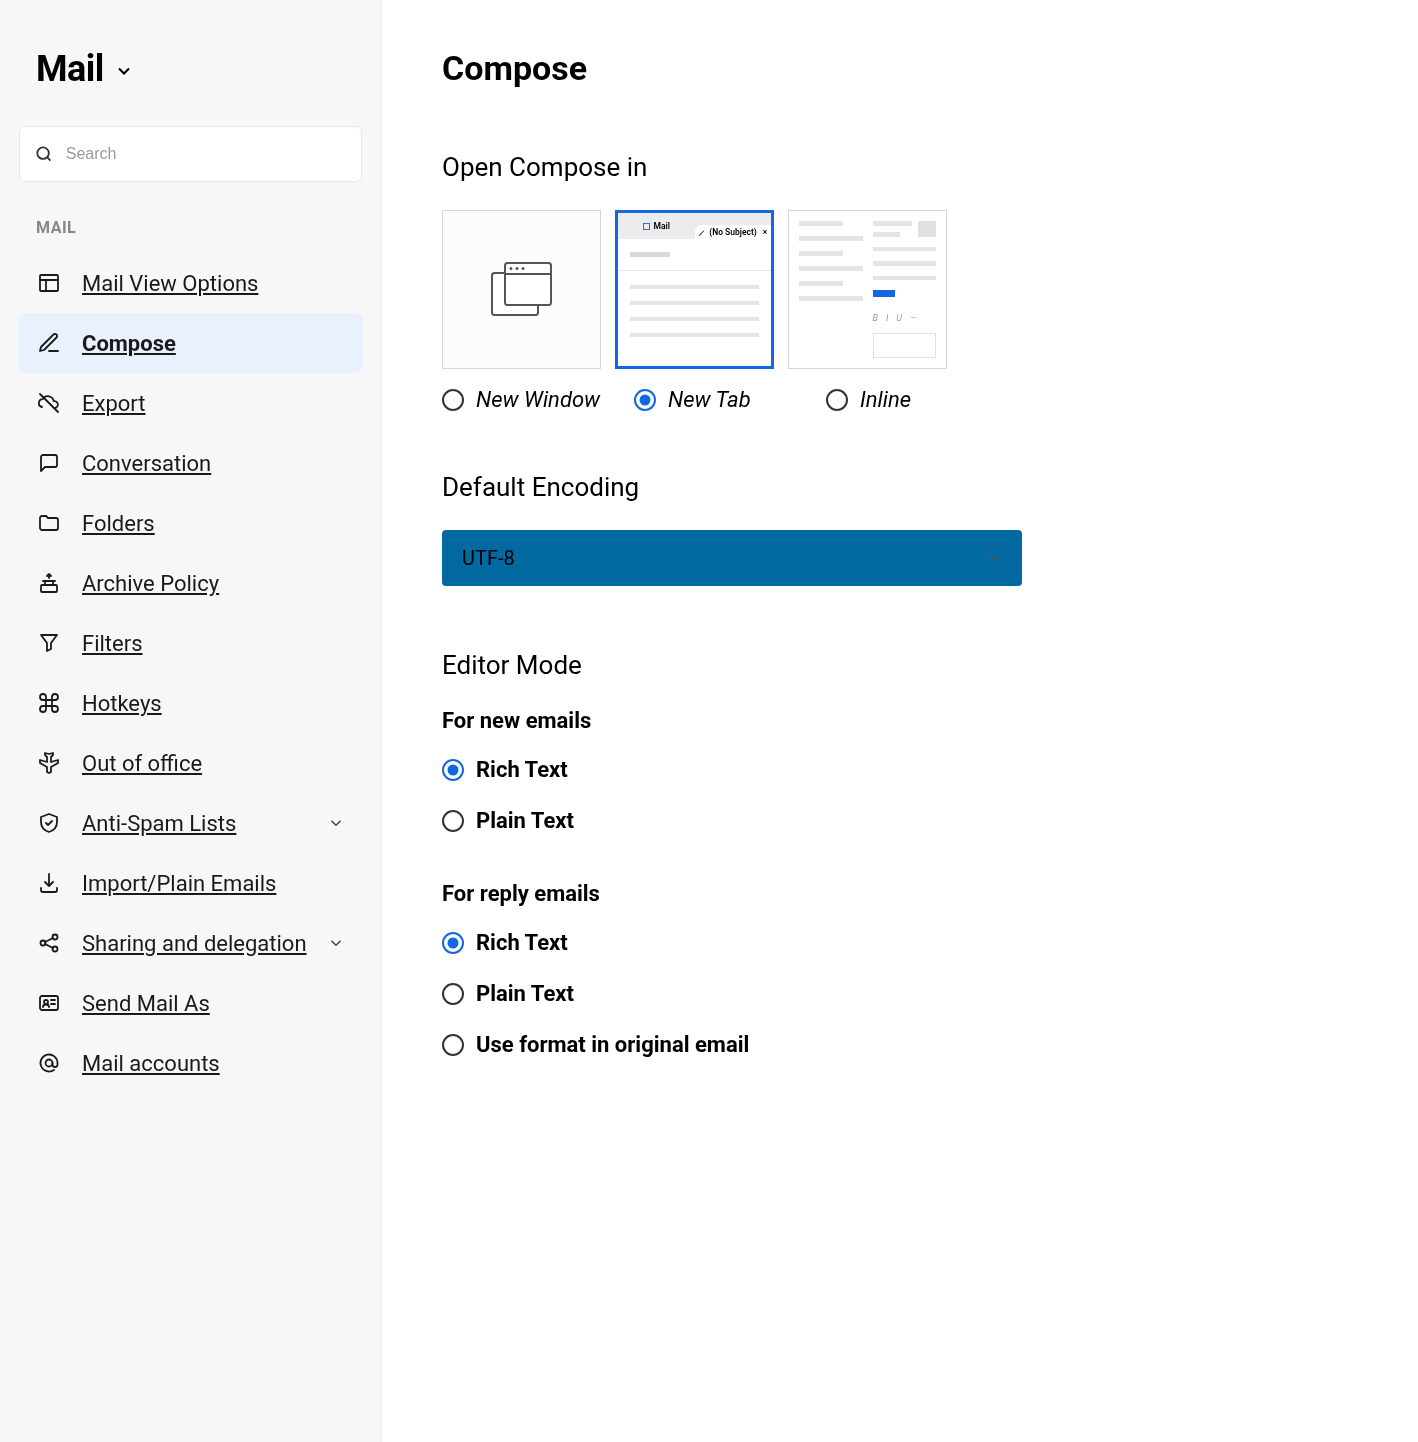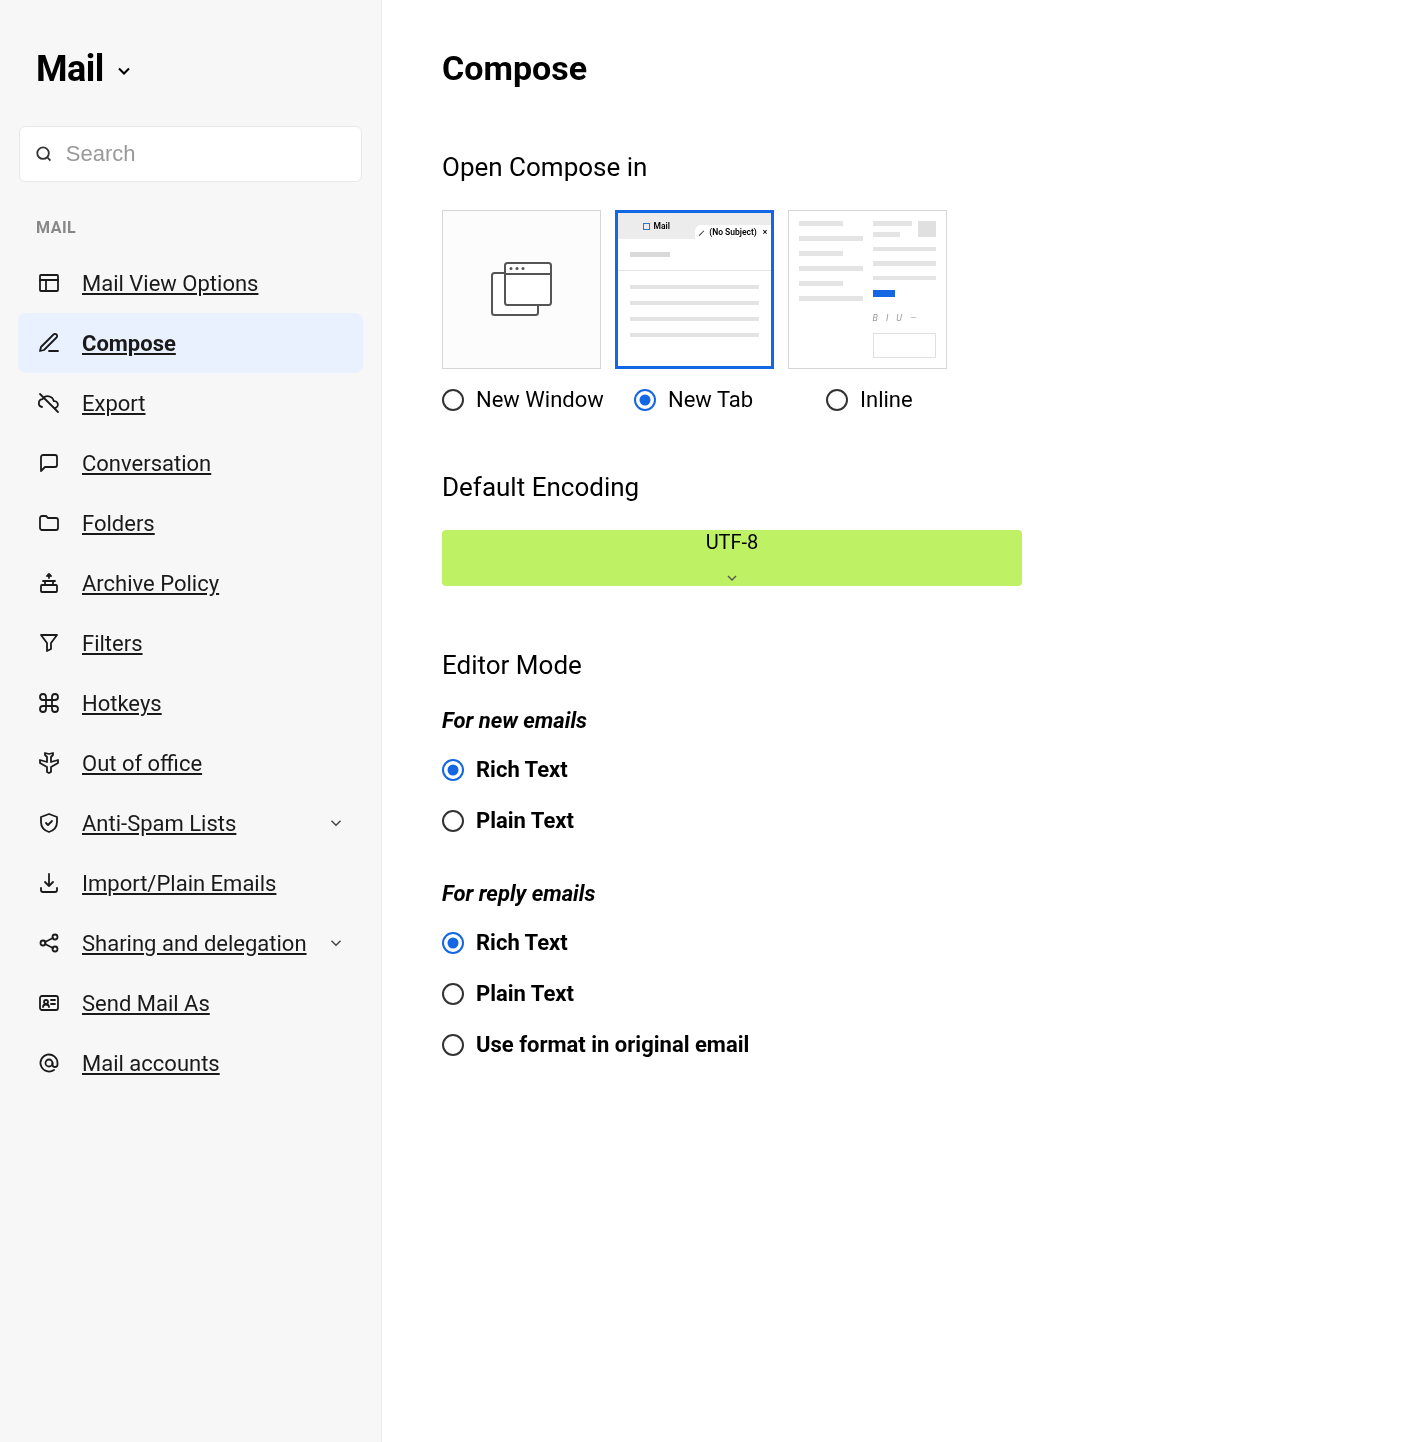--- a/index.html
+++ b/index.html
@@ -5,35 +5,35 @@
     * { box-sizing: border-box; margin: 0; padding: 0; }
     body { font-family: -apple-system, BlinkMacSystemFont, "Segoe UI", Roboto, sans-serif; background: #fff; color: #000; display: flex; height: 1442px; width: 1418px; }
     
     .sidebar { width: 382px; background: #f7f7f7; border-right: 1px solid #eaeaea; padding: 48px 18px 18px; display: flex; flex-direction: column; }
     .sidebar-header { display: flex; align-items: center; gap: 10px; padding-left: 18px; margin-bottom: 36px; cursor: pointer; }
     .sidebar-header h1 { font-size: 36px; font-weight: 700; letter-spacing: -0.5px; }
     .sidebar-header svg { margin-top: 4px; }
     
     .search-wrap { padding: 0 1px; margin-bottom: 36px; }
     .search-box { display: flex; align-items: center; background: #fff; border: 1px solid #e8e8e8; border-radius: 6px; height: 56px; padding: 0 14px; gap: 12px; }
-    .search-box input { border: none; outline: none; font-size: 22px; width: 100%; background: transparent; color: #333; }
+    .search-box input { border: none; outline: none; font-size: 16px; width: 100%; background: transparent; color: #333; }
     .search-box input::placeholder { color: #999; }
     
     .section-label { font-size: 16px; font-weight: 700; color: #888; letter-spacing: 0.5px; padding-left: 18px; margin-bottom: 16px; }
     
     .sidebar-item { display: flex; align-items: center; gap: 20px; height: 60px; padding: 0 18px; border-radius: 8px; cursor: pointer; font-size: 22px; color: #1a1a1a; }
     .sidebar-item.active { background: #e9f1ff; font-weight: 700; }
     .sidebar-item .icon { width: 26px; height: 26px; flex-shrink:0; display:flex; align-items:center; justify-content:center; }
     .sidebar-item .label { flex: 1; text-decoration: underline; }
     .sidebar-item .chev { color: #444; }
 
     .main { flex: 1; padding: 48px 60px; overflow-y: auto; }
     .page-title { font-size: 34px; font-weight: 700; margin-bottom: 64px; }
     .section-title { font-size: 26px; font-weight: 400; margin-bottom: 28px; }
-    .subsection-title { font-size: 22px; font-weight: 700; margin-bottom: 24px; font-style: italic; }
+    .subsection-title { font-size: 22px; font-weight: 700; margin-bottom: 24px; }
     
     .compose-cards { display: flex; gap: 14px; margin-bottom: 18px; }
     .compose-card { width: 159px; height: 159px; background: #fcfcfc; border: 1px solid #d6d6d6; cursor: pointer; position: relative; overflow: hidden; }
     .compose-card.selected { border: 3px solid #1467e3; }
     
     .card-1 svg { position:absolute; left:50%; top:50%; transform:translate(-50%,-50%); }
     
     .card-2-wrap { display:flex; flex-direction:column; height:100%; }
     .tab-bar { display:flex; height:26px; background:#ececec; }
     .mini-tab { flex:1; display:flex; align-items:center; justify-content:center; font-size:8.5px; font-weight:600; gap:4px; }
@@ -52,30 +52,30 @@
     .c3-sq { width:18px; height:16px; background:#e0e0e0; float:right; }
     .c3-head { display:flex; gap:6px; align-items:flex-start; }
     .c3-head-lines { flex:1; display:flex; flex-direction:column; gap:6px; }
     .c3-blue { width:22px; height:8px; background:#1467e3; }
     .c3-tools { display:flex; gap:8px; margin-top:6px; }
     .c3-tools span { font-size:9px; color:#999; font-style:italic; }
     .c3-box { border:1px solid #e0e0e0; height:28px; }
 
     .radio-row { display: flex; gap: 24px; margin-bottom: 60px; }
     .radio-option, .radio-under { display: flex; align-items: center; gap: 12px; cursor: pointer; }
-    .radio-option { width: 168px; }
+    .radio-option { width: 168px; font-style: italic; }
     .radio-col { display:flex; flex-direction:column; gap:26px; margin-bottom: 48px; font-weight: bold; }
     .radio-col:last-child { margin-bottom: 0; }
     
     .radio { width: 22px; height: 22px; border: 2px solid #333; border-radius: 50%; flex-shrink: 0; position: relative; }
     .radio.checked { border-color: #1467e3; }
     .radio.checked::after { content:""; position:absolute; left:50%; top:50%; transform:translate(-50%,-50%); width:11px; height:11px; background:#1467e3; border-radius:50%; }
     .radio-label { font-size: 22px; }
 
-    .dropdown { background:#bef264; height:56px; display:flex; align-items:center; justify-content:space-between; padding:0 20px; border-radius:4px; cursor:pointer; margin-bottom:64px; width:580px;flex-direction:column; }
+    .dropdown { background:#0369a1; height:56px; display:flex; align-items:center; justify-content:space-between; padding:0 20px; border-radius:4px; cursor:pointer; margin-bottom:64px; width:580px; }
     .dropdown span { font-size:20px; }
     .dropdown svg { color:#555; }
   </style>
 </head>
 <body>
 
 <aside class="sidebar">
   <div class="sidebar-header">
     <h1>Mail</h1>
     <svg width="20" height="20" viewBox="0 0 24 24" fill="none" stroke="currentColor" stroke-width="2.5">

